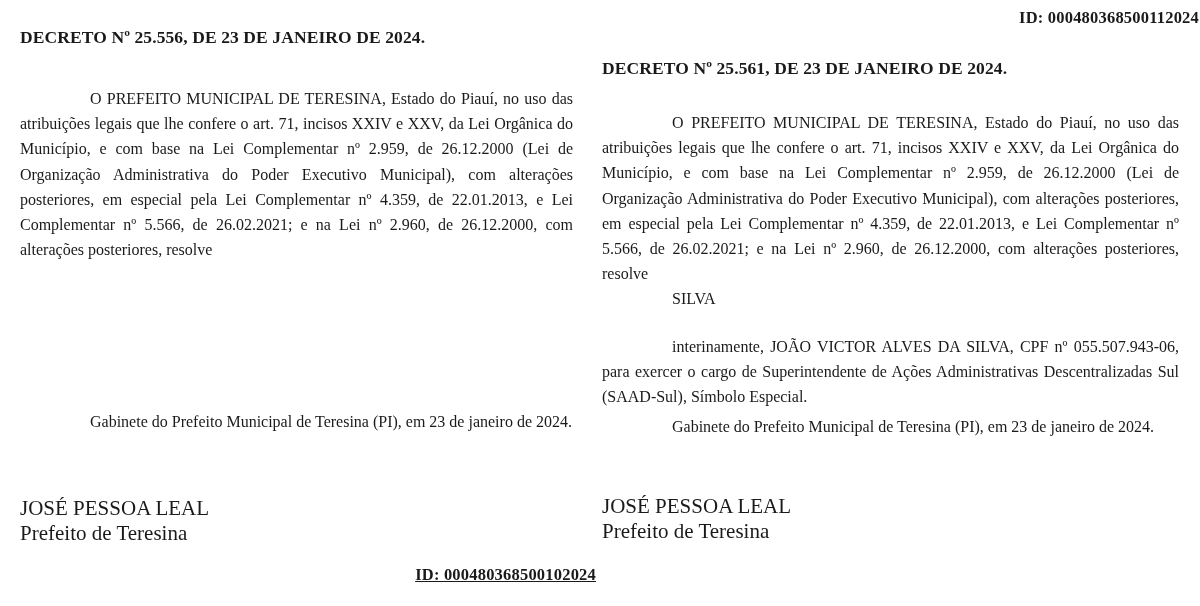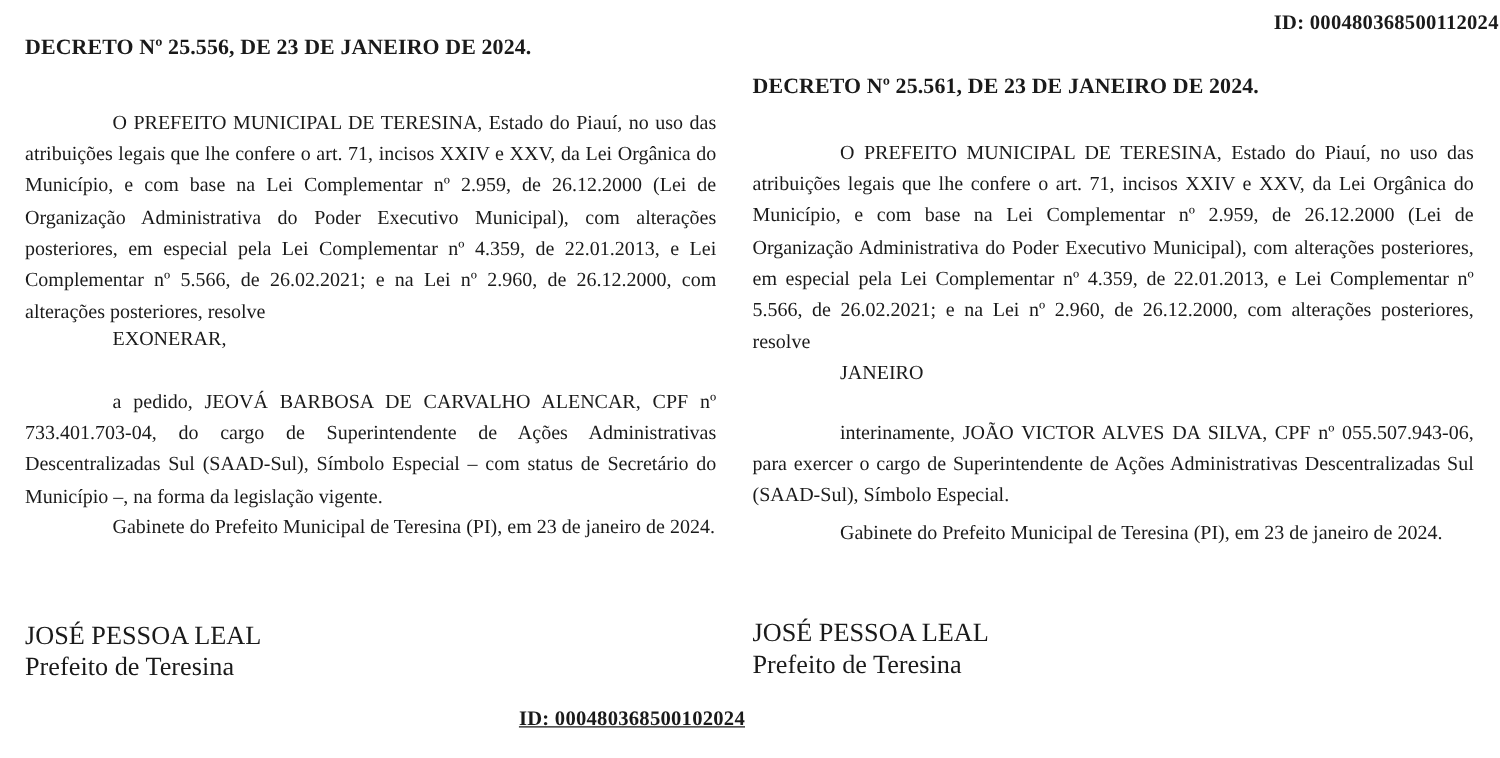--- a/index.html
+++ b/index.html
@@ -106,42 +106,40 @@
 <div class="page">
 
   <div class="id-line id-top-right">ID: 000480368500112024</div>
 
   <div class="column column-left">
 
     <div class="doc-title lc-title">DECRETO Nº 25.556, DE 23 DE JANEIRO DE 2024.</div>
 
     <p class="para indent lc-p1">O PREFEITO MUNICIPAL DE TERESINA, Estado do Piauí, no uso das atribuições legais que lhe confere o art. 71, incisos XXIV e XXV, da Lei Orgânica do Município, e com base na Lei Complementar nº 2.959, de 26.12.2000 (Lei de Organização Administrativa do Poder Executivo Municipal), com alterações posteriores, em especial pela Lei Complementar nº 4.359, de 22.01.2013, e Lei Complementar nº 5.566, de 26.02.2021; e na Lei nº 2.960, de 26.12.2000, com alterações posteriores, resolve</p>
 
-    <p class="para indent lc-exon">EXONERAR,</p>
 
-    <p class="para indent lc-p2">a pedido, JEOVÁ BARBOSA DE CARVALHO ALENCAR, CPF nº 733.401.703-04, do cargo de Superintendente de Ações Administrativas Descentralizadas Sul (SAAD-Sul), Símbolo Especial – com status de Secretário do Município –, na forma da legislação vigente.</p>
 
     <p class="para indent lc-p3">Gabinete do Prefeito Municipal de Teresina (PI), em 23 de janeiro de 2024.</p>
 
     <div class="signature-block lc-sig">
       <span class="sig-name">JOSÉ PESSOA LEAL</span>
       <span class="sig-role">Prefeito de Teresina</span>
     </div>
 
     <div class="id-line id-bottom lc-id">ID: 000480368500102024</div>
 
   </div>
 
   <div class="column column-right">
 
     <div class="doc-title rc-title">DECRETO Nº 25.561, DE 23 DE JANEIRO DE 2024.</div>
 
     <p class="para indent rc-p1">O PREFEITO MUNICIPAL DE TERESINA, Estado do Piauí, no uso das atribuições legais que lhe confere o art. 71, incisos XXIV e XXV, da Lei Orgânica do Município, e com base na Lei Complementar nº 2.959, de 26.12.2000 (Lei de Organização Administrativa do Poder Executivo Municipal), com alterações posteriores, em especial pela Lei Complementar nº 4.359, de 22.01.2013, e Lei Complementar nº 5.566, de 26.02.2021; e na Lei nº 2.960, de 26.12.2000, com alterações posteriores, resolve</p>
 
-    <p class="para indent rc-nomear">JANEIRO</p>
+    <p class="para indent rc-nomear">SILVA</p>
 
     <p class="para indent rc-p2">interinamente, JOÃO VICTOR ALVES DA SILVA, CPF nº 055.507.943-06, para exercer o cargo de Superintendente de Ações Administrativas Descentralizadas Sul (SAAD-Sul), Símbolo Especial.</p>
 
     <p class="para indent rc-p3">Gabinete do Prefeito Municipal de Teresina (PI), em 23 de janeiro de 2024.</p>
 
     <div class="signature-block rc-sig">
       <span class="sig-name">JOSÉ PESSOA LEAL</span>
       <span class="sig-role">Prefeito de Teresina</span>
     </div>
 

